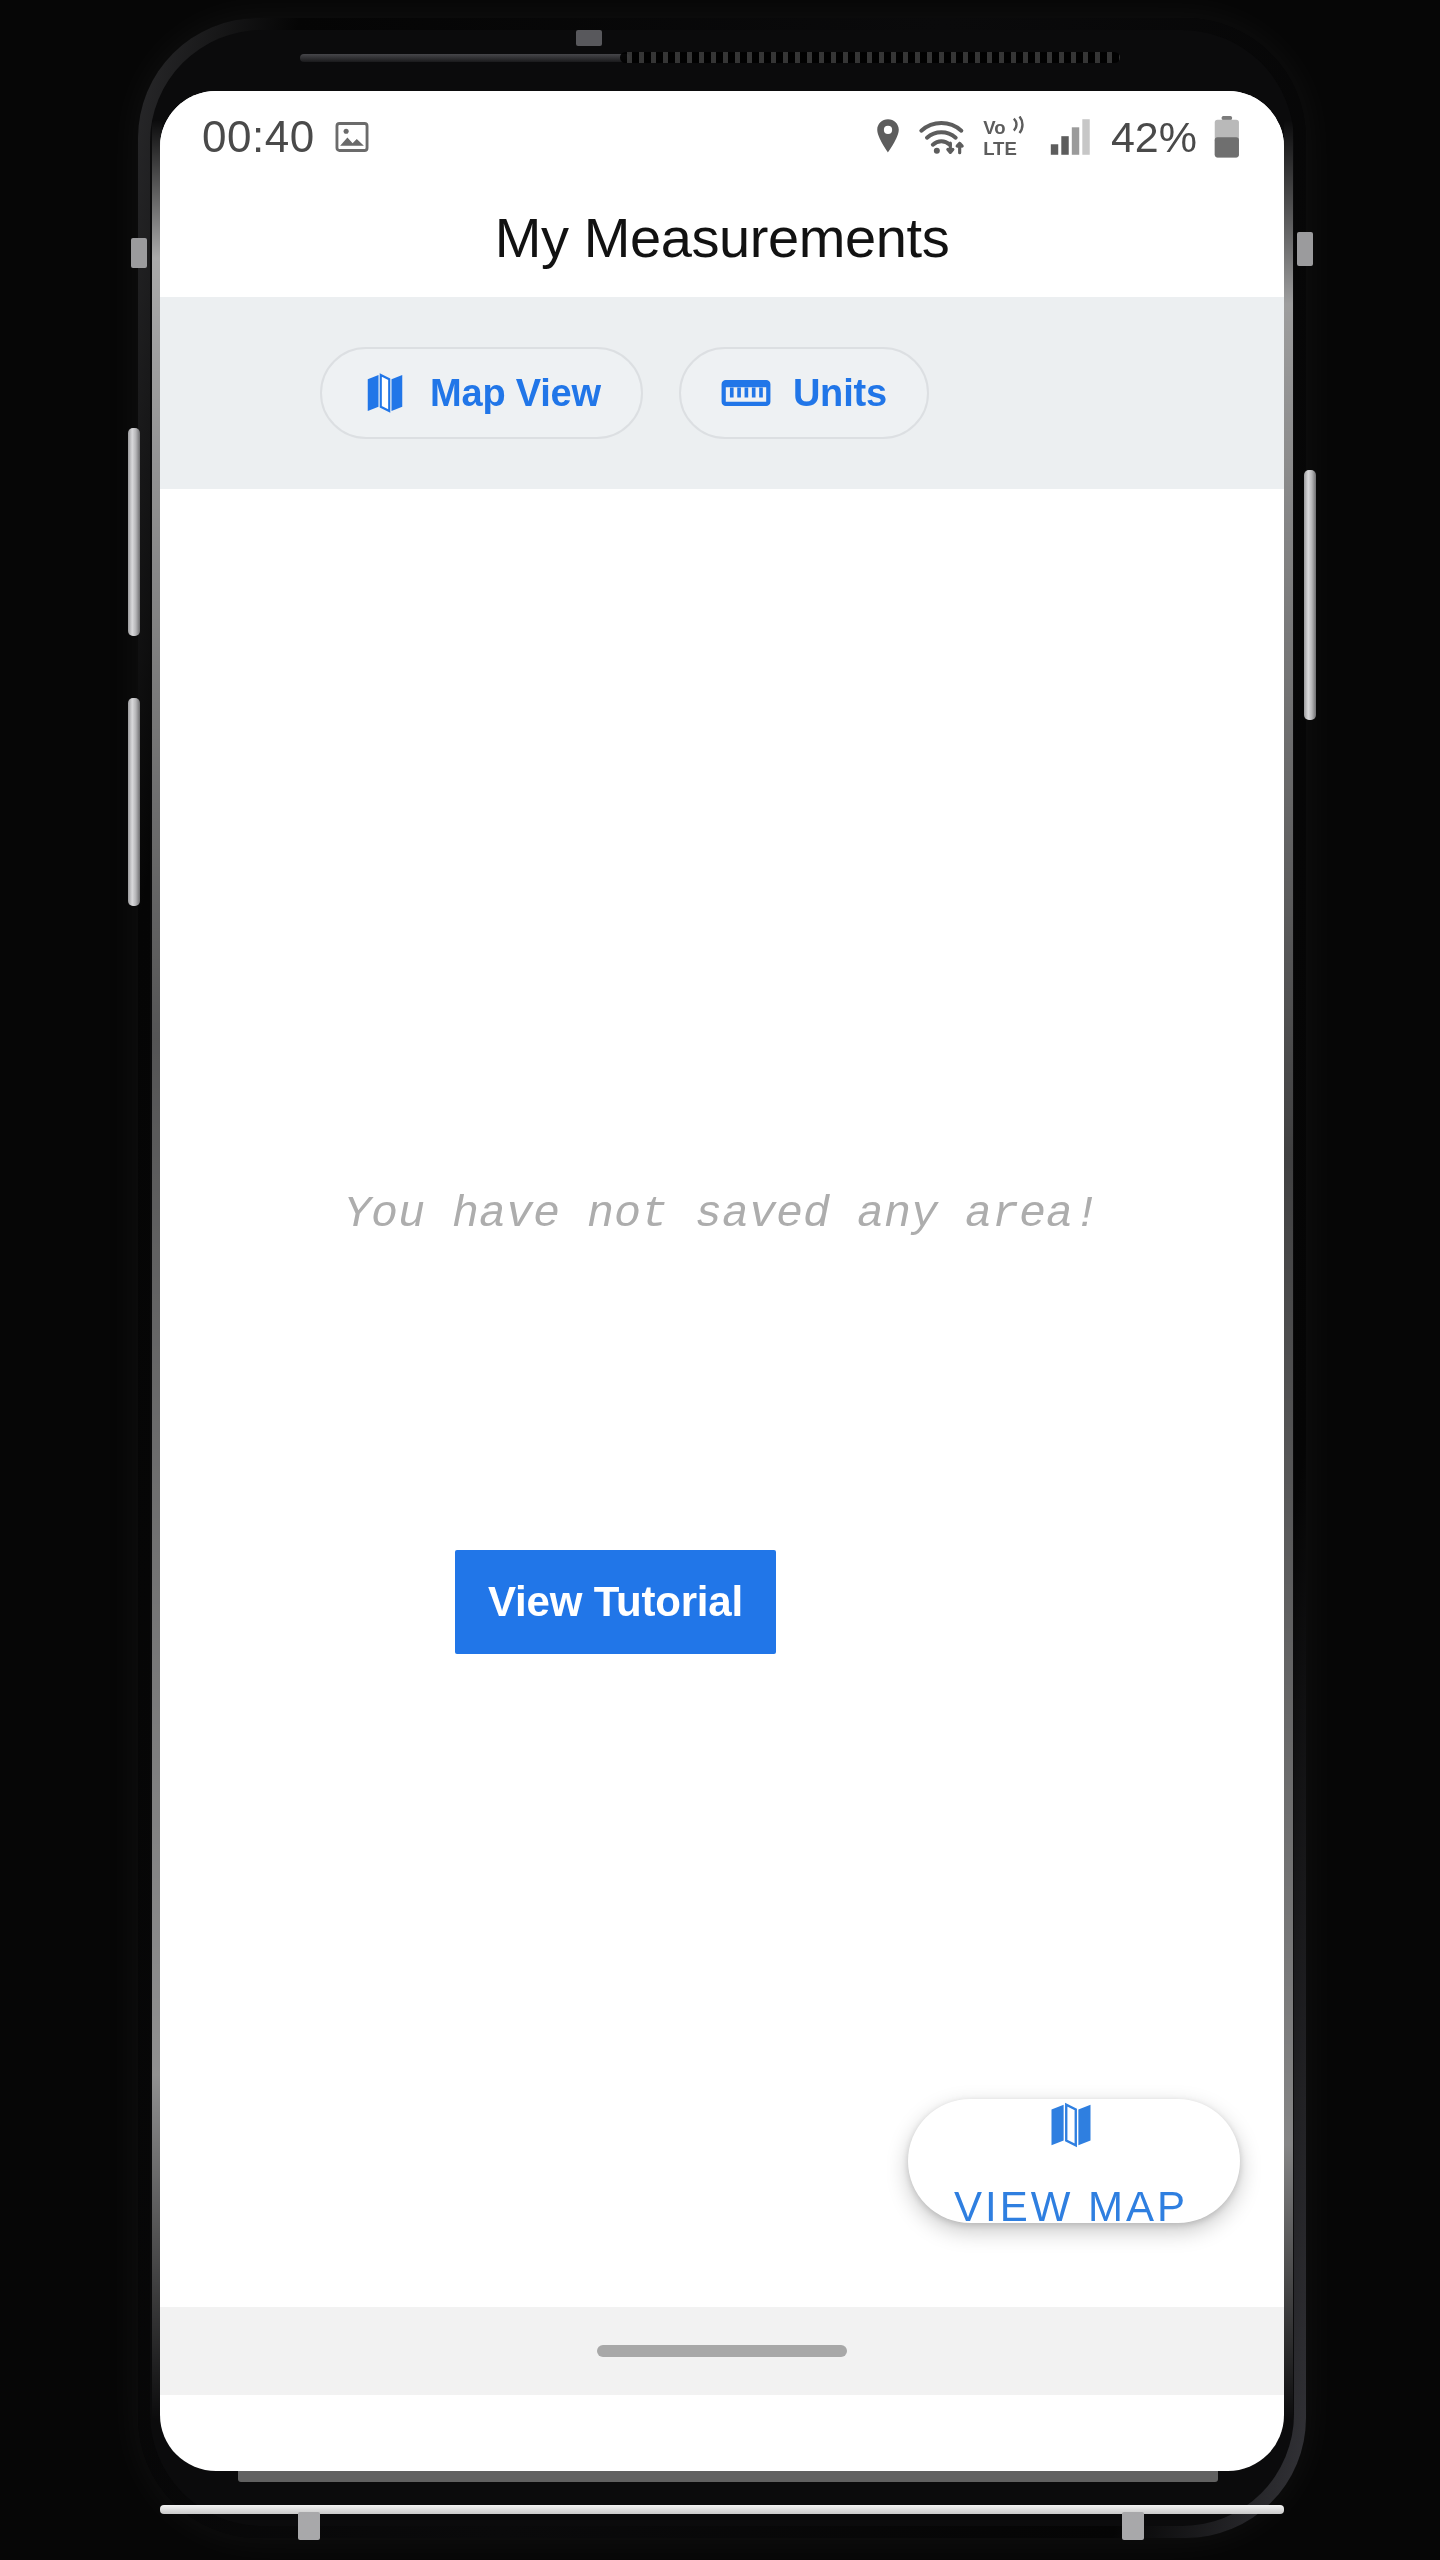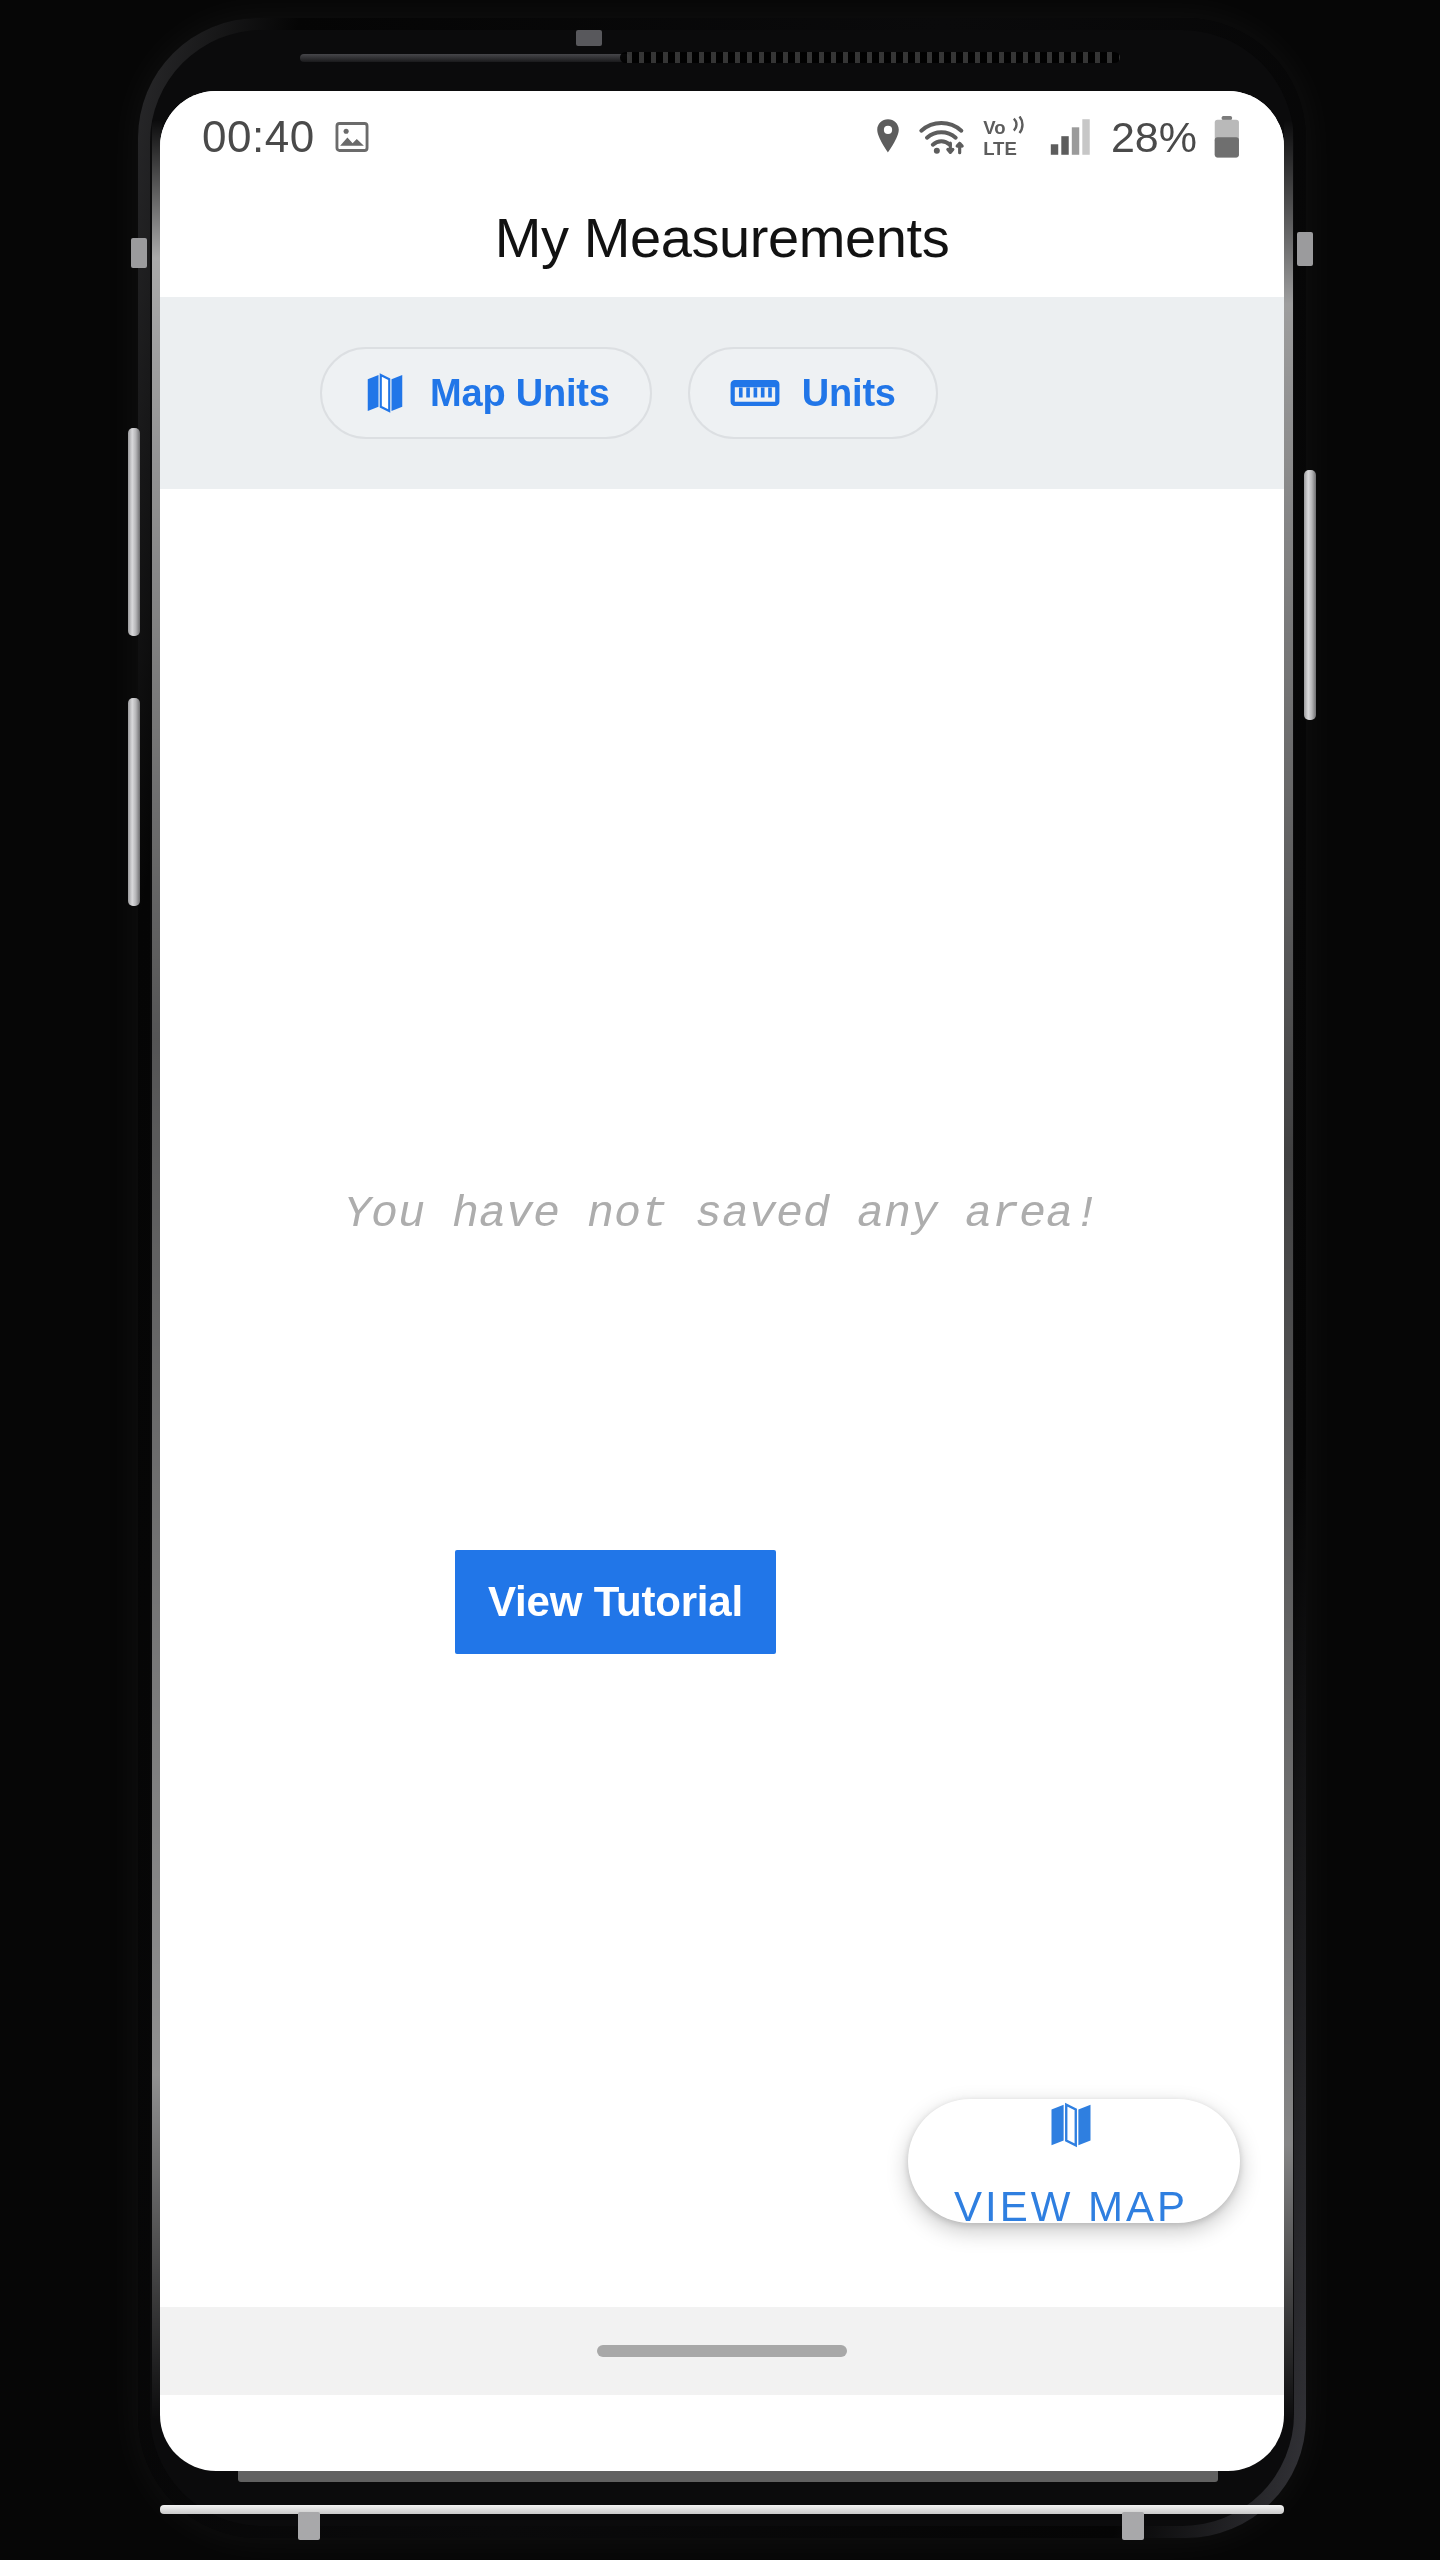--- a/index.html
+++ b/index.html
@@ -342,21 +342,21 @@
 
         <span class="ico">
           <svg width="42" height="40" viewBox="0 0 26 24">
             <rect x="0.5" y="16.5" width="4.6" height="6.5" fill="#5d5d5d"></rect>
             <rect x="7" y="11.5" width="4.6" height="11.5" fill="#5d5d5d"></rect>
             <rect x="13.5" y="6" width="4.6" height="17" fill="#9b9b9b"></rect>
             <rect x="20" y="1" width="4.6" height="22" fill="#c7c7c7"></rect>
           </svg>
         </span>
 
-        <span class="sb-batt-text">28%</span>
+        <span class="sb-batt-text">42%</span>
 
         <span class="ico">
           <svg width="30" height="44" viewBox="0 0 18 28">
             <rect x="5.6" y="0.6" width="6.6" height="2.6" rx="1" fill="#7c7c7c"></rect>
             <rect x="1.2" y="3" width="15.4" height="24" rx="1.8" fill="#b9b9b9"></rect>
             <rect x="1.2" y="14.2" width="15.4" height="12.8" rx="1.8" fill="#6f6f6f"></rect>
           </svg>
         </span>
       </div>
     </div>
@@ -368,21 +368,21 @@
     <div class="toolbar">
 
       <button class="chip">
         <span class="ico">
           <svg width="46" height="46" viewBox="0 0 24 24">
             <path d="M8.6 2.6L3 4.8v16.6l5.6-2.2V2.6z" fill="#2176e8"></path>
             <path d="M9.8 2.6v16.6l4.4 2.2V4.8L9.8 2.6z" fill="#ffffff" stroke="#2176e8" stroke-width="1.1"></path>
             <path d="M15.4 4.8v16.6L21 19.2V2.6l-5.6 2.2z" fill="#2176e8"></path>
           </svg>
         </span>
-        <span class="chip-label">Map Units</span>
+        <span class="chip-label">Map View</span>
       </button>
 
       <button class="chip">
         <span class="ico">
           <svg width="50" height="44" viewBox="0 0 26 22">
             <rect x="1.4" y="5.4" width="23.2" height="11.2" rx="1.1" fill="none" stroke="#2176e8" stroke-width="2.2"></rect>
             <rect x="1.4" y="5.4" width="23.2" height="2.6" fill="#2176e8"></rect>
             <path d="M5.6 8.2v5.1M9.4 8.2v5.1M13.2 8.2v5.1M17 8.2v5.1M20.8 8.2v5.1" stroke="#2176e8" stroke-width="1.9"></path>
           </svg>
         </span>

